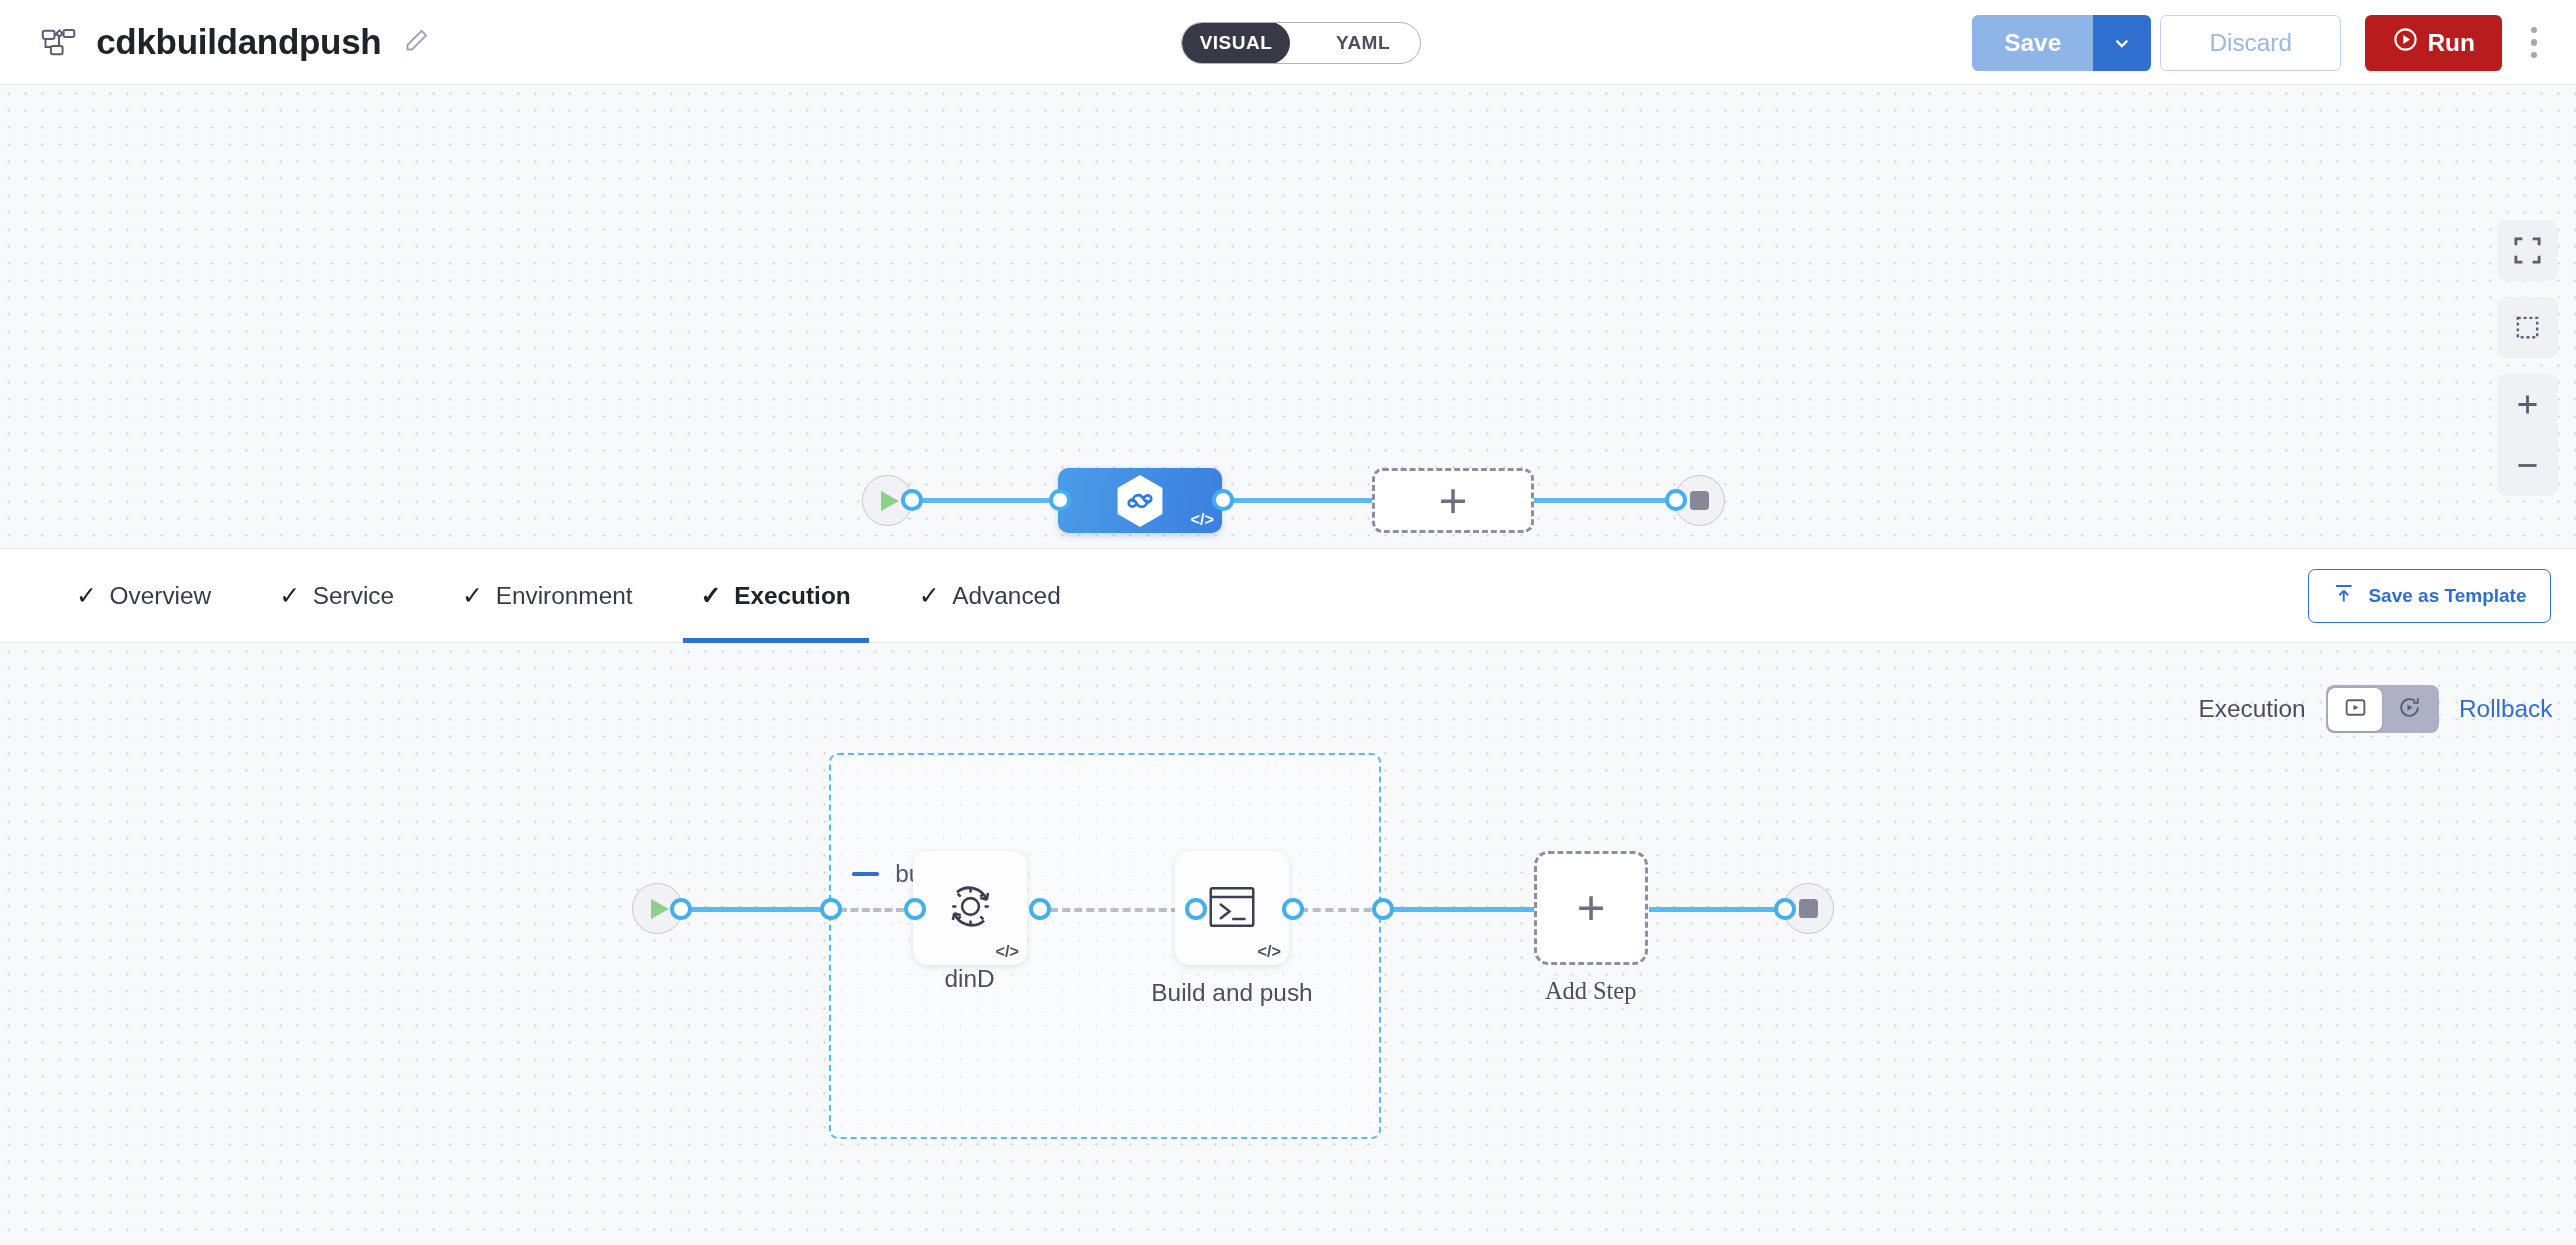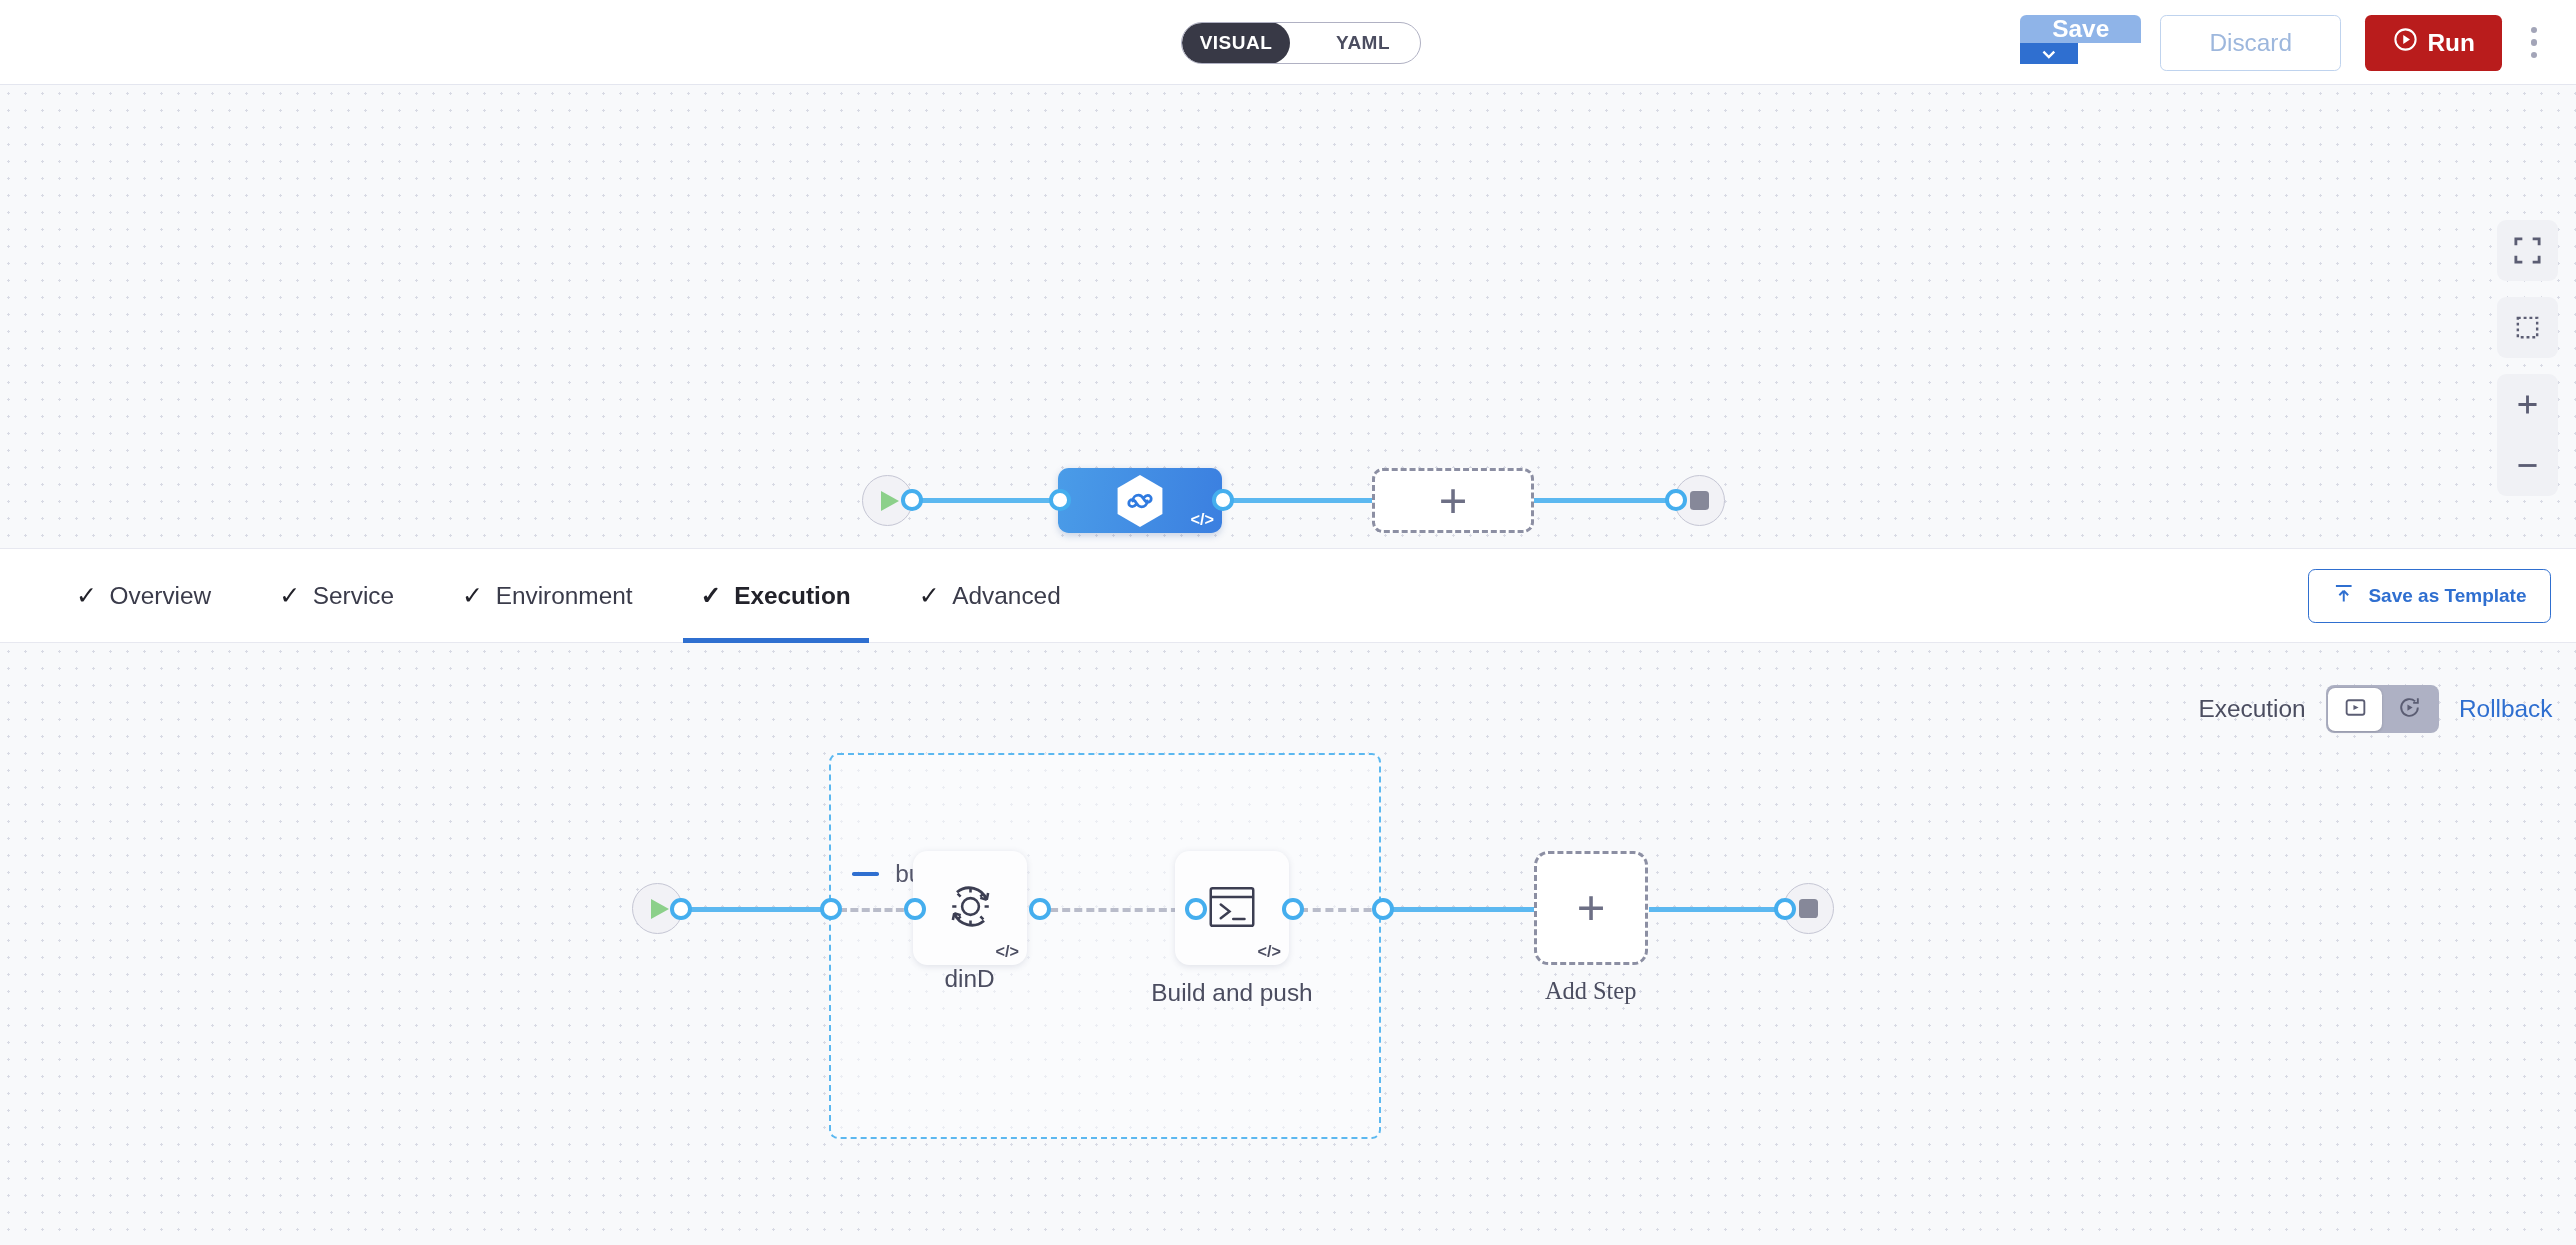--- a/index.html
+++ b/index.html
@@ -41,21 +41,21 @@
     display: flex; align-items: center; gap: 0;
   }
   .validated {
     display: flex; align-items: center; gap: 9px;
     border: 1.4px solid #d8ecfb; border-radius: 9px; background: #fbfdff;
     height: 58px; padding: 0 20px; margin-right: 25px;
   }
   .validated .vtext { font-size: 20px; font-weight: bold; color: #22222a; }
   .validated .vtime { font-size: 19px; color: #5a5b6e; font-weight: normal; }
 
-  .save-group { display: flex; height: 56px; border-radius: 6.3px; overflow: hidden; margin-right: 19px; flex-direction: column; }
+  .save-group { display: flex; height: 56px; border-radius: 6.3px; overflow: hidden; margin-right: 9px; }
   .save-btn {
     background: #8fb4e8; color: #fff; font-size: 24.4px; font-weight: bold;
     width: 121px; display: flex; align-items: center; justify-content: center; cursor: pointer;
   }
   .save-caret {
     background: #2f6fd0; width: 58px; display: flex; align-items: center; justify-content: center; cursor: pointer;
   }
   .discard-btn {
     border: 1.4px solid #bfd3ee; border-radius: 6.3px; background: #fff;
     color: #9db7dd; font-size: 24.4px; font-weight: normal;
@@ -176,20 +176,38 @@
   }
   .cc-stack { border-radius: 9px; background: #f0f1f5; display: flex; flex-direction: column; }
   .cc-stack .cc-btn { background: transparent; }
 </style>
 </head>
 <body>
 
 <div id="app">
 
   <div class="header">
+    <div class="hdr-left">
+      <span class="pipeline-icon">
+        <svg width="36" height="31" viewBox="0 0 40 34" fill="none" stroke="#5a5c74" stroke-width="2.2">
+          <rect x="2" y="4" width="13" height="9" rx="2"></rect>
+          <rect x="25" y="3" width="12" height="8" rx="2"></rect>
+          <rect x="11" y="21" width="13" height="9" rx="2"></rect>
+          <path d="M15 8.5h4M22.5 7l3.5-.5"></path>
+          <path d="M20.5 3.5l3.5 3.5-3.5 3.5-3.5-3.5z" fill="none"></path>
+          <path d="M5 13v9h6M20 11v10"></path>
+        </svg>
+      </span>
+      <span class="pipeline-title">cdkbuildandpush</span>
+      <span class="edit-pencil">
+        <svg width="27" height="27" viewBox="0 0 24 24" fill="none" stroke="#9fa1b4" stroke-width="1.7">
+          <path d="M16.5 3.5l4 4L8 20H4v-4z"></path>
+        </svg>
+      </span>
+    </div>
 
     <div class="toggle-vy">
       <div class="seg visual">VISUAL</div>
       <div class="seg yaml">YAML</div>
     </div>
 
     <div class="hdr-right">
 
       <div class="save-group">
         <div class="save-btn">Save</div>

